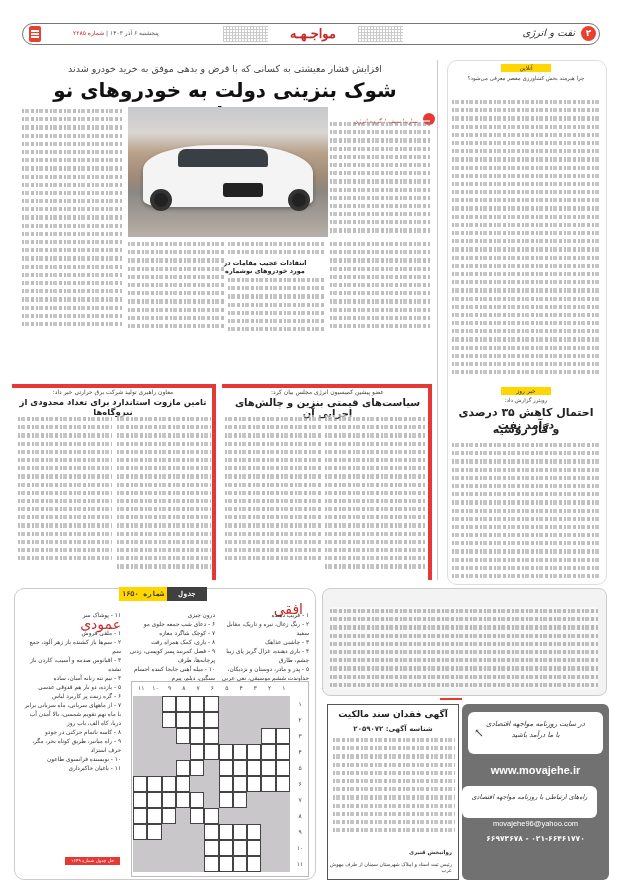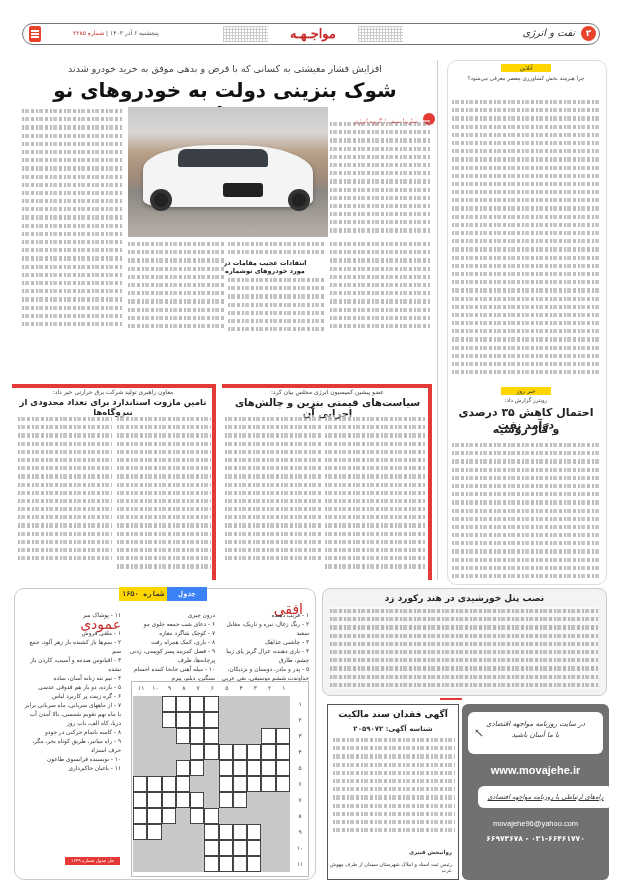--- a/index.html
+++ b/index.html
@@ -315,21 +315,21 @@
     <span class="l"></span>
     <span class="l"></span>
     <span class="l"></span>
     <span class="l"></span>
     <span class="l"></span>
     <span class="l"></span>
     <span class="l"></span>
 </div>
 
 <div class="abs cw">
-  <div class="cw-tab" style="right:108px;width:40px;background:#3b82f6;color:#fff;">جدول</div>
+  <div class="cw-tab" style="right:108px;width:40px;background:#404040;color:#fff;">جدول</div>
   <div class="cw-tab" style="right:148px;width:48px;background:#ffd600;color:#333;">شماره ۱۶۵۰</div>
   <div class="abs clue-h" style="right:12px;top:12px;">افقی</div>
   <div class="abs clue" style="right:6px;top:22px;width:88px;">
     <div>۱ - فریب دهنده</div>
     <div>۲ - رنگ زغال، تیره و تاریک، مقابل سفید</div>
     <div>۳ - چاشنی عذاهک</div>
     <div>۴ - یاری دهنده، غزال گریز پای زیبا چشم، طارق</div>
     <div>۵ - پدر و مادر، دوستان و نزدیکان، حداوندت ششم موسیقی، نفی عربی</div>
   </div>
   <div class="abs clue" style="right:100px;top:22px;width:88px;">
@@ -447,21 +447,20 @@
         <div class="gcell" style="right: 57.08px; top: 160px; width: 14.27px; height: 16px;"></div>
         <div class="gcell" style="right: 71.35px; top: 160px; width: 14.27px; height: 16px;"></div>
       </div>
   </div>
 
   <div class="abs" style="left:50px;top:268px;width:55px;height:8px;background:#e53935;color:#fff;font-size:4.5px;text-align:center;line-height:8px;">حل جدول شماره ۱۶۴۹</div>
   <div id="solgrid" class="abs" style="left:30px;top:200px;width:80px;height:0;"></div>
 </div>
 
 <div class="abs solar">
-  <div class="abs art-head" style="right:5px;top:4px;width:273px;font-size:9px;">نصب پنل خورشیدی در هند رکورد زد</div>
   <div class="abs col-text" style="right:8px;top:18px;width:268px;height:86px;">
     <span class="l"></span>
       <span class="l"></span>
       <span class="l"></span>
       <span class="l"></span>
       <span class="l"></span>
       <span class="l"></span>
       <span class="l"></span>
       <span class="l"></span>
       <span class="l"></span>
@@ -487,20 +486,20 @@
       <span class="l"></span>
       <span class="l"></span>
   </div>
   <div class="abs" style="right:6px;top:144px;font-size:5.5px;font-weight:bold;color:#333;">روانبخش قنبری</div>
   <div class="abs" style="right:6px;top:156px;font-size:5px;color:#333;">رئیس ثبت اسناد و املاک شهرستان سمنان از طرف مهوش عرب</div>
 </div>
 
 <div class="abs promo">
   <div class="abs box" style="left:6px;top:8px;width:135px;height:42px;">
     <div style="font-size:7px;margin-top:8px;">در سایت روزنامه مواجهه اقتصادی</div>
-    <div style="font-size:7px;margin-top:3px;">با ما آسان باشید</div>
+    <div style="font-size:7px;margin-top:3px;">با ما درآمد باشید</div>
     <div class="abs" style="left:6px;top:14px;font-size:12px;color:#444;">↖</div>
   </div>
   <div class="abs url" style="left:0;top:60px;width:147px;">www.movajehe.ir</div>
-  <div class="abs box" style="left:16px;top:82px;width:135px;height:22px;font-size:6.5px;line-height:22px;text-decoration:underline;">راه‌های ارتباطی با روزنامه مواجهه اقتصادی</div>
+  <div class="abs box" style="left:0;top:82px;width:135px;height:32px;font-size:6.5px;line-height:22px;">راه‌های ارتباطی با روزنامه مواجهه اقتصادی</div>
   <div class="abs email" style="left:0;top:115px;width:147px;">movajehe96@yahoo.com</div>
   <div class="abs phone" style="left:0;top:130px;width:147px;">۰۲۱-۶۶۴۶۱۷۷۰ - ۶۶۹۷۳۶۷۸</div>
 </div>
 
 </body></html>

